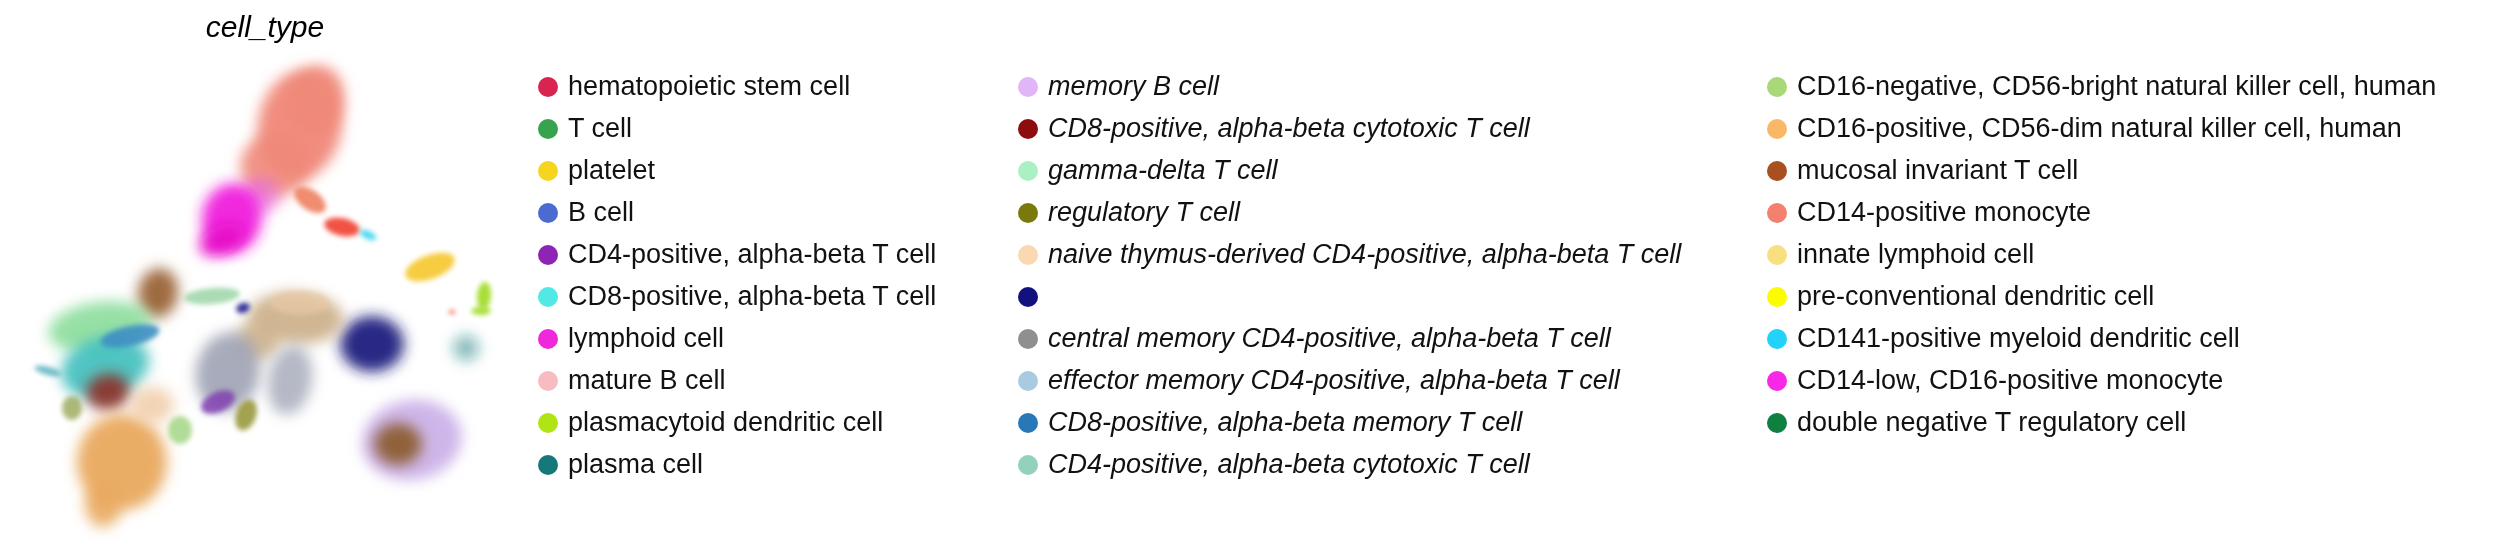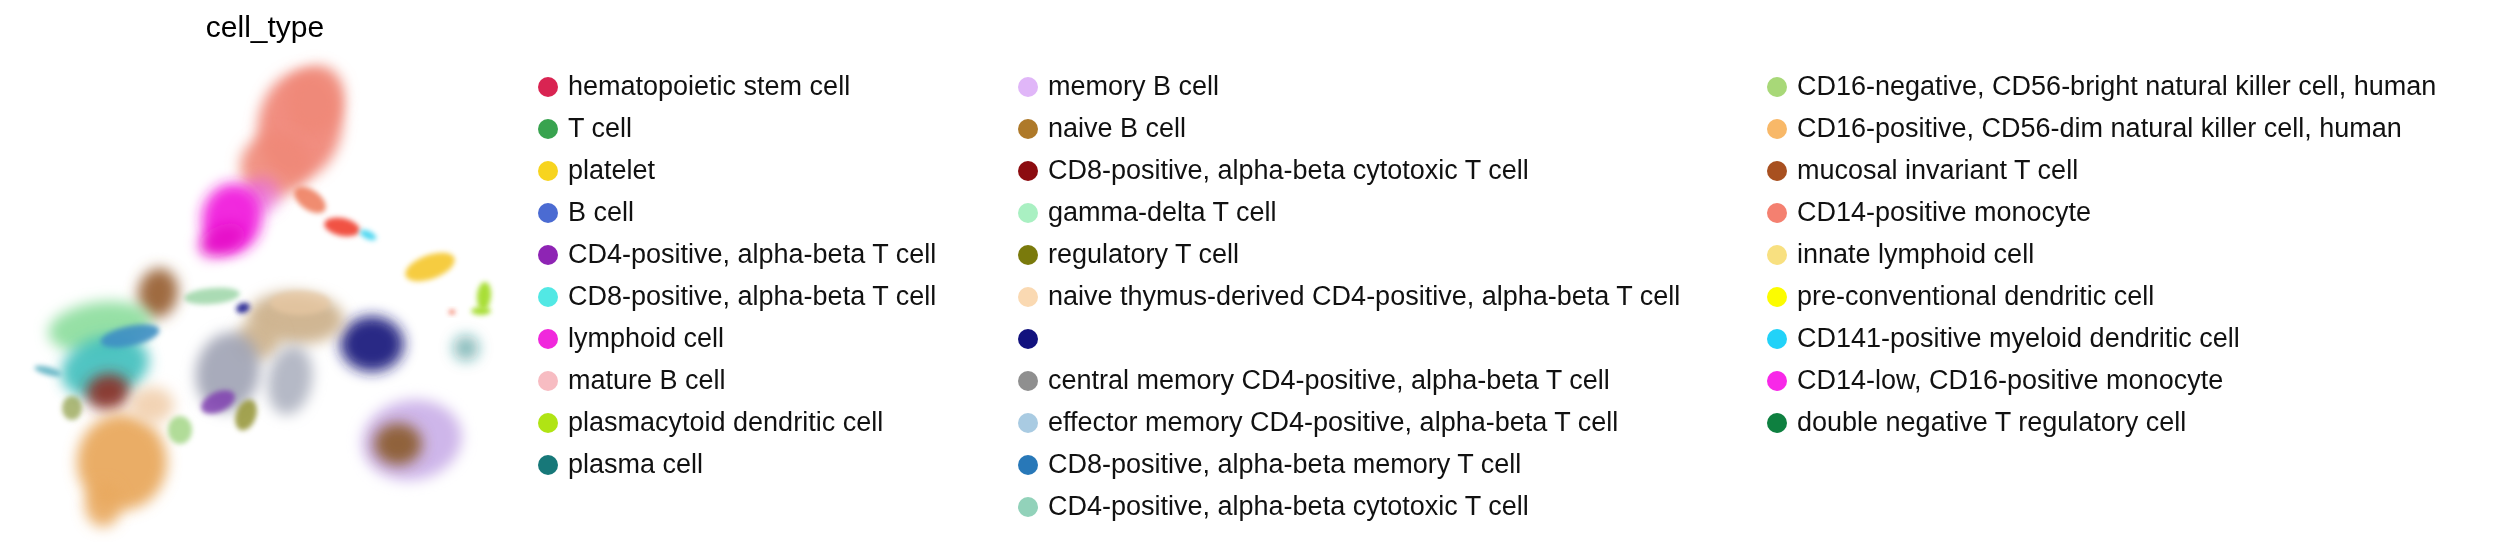--- a/index.html
+++ b/index.html
@@ -8,28 +8,29 @@
     width:2500px;height:554px;
     background:#ffffff;
     font-family:"Liberation Sans", sans-serif;
     overflow:hidden;
   }
   .plot-title{
     position:absolute;left:0;top:10px;width:530px;
     text-align:center;
     font-size:30px;color:#000000;
     letter-spacing:0px;
+    font-style:italic;
   }
   #umap-plot{position:absolute;left:0;top:0;}
   .legend-col{
     position:absolute;top:66px;
     display:flex;flex-direction:column;
   }
   #legend-col-1{left:538px;}
-  #legend-col-2{left:1018px;}
+  #legend-col-2{left:1018px;font-style:italic;}
   #legend-col-3{left:1767px;}
   .legend-item{
     display:flex;align-items:center;
     height:42px;
     white-space:nowrap;
   }
   .legend-dot{
     width:20px;height:20px;border-radius:50%;
     margin-right:10px;flex:0 0 auto;
   }
@@ -136,24 +137,20 @@
           <span class="legend-dot" style="background: rgb(23, 120, 121);"></span>
           <span class="legend-label">plasma cell</span>
         </div>
       </div>
     <div class="legend-col" id="legend-col-2">
         <div class="legend-item">
           <span class="legend-dot" style="background: rgb(224, 182, 248);"></span>
           <span class="legend-label">memory B cell</span>
         </div>
         <div class="legend-item">
-          <span class="legend-dot" style="background: rgb(174, 121, 41);"></span>
-          <span class="legend-label">naive B cell</span>
-        </div>
-        <div class="legend-item">
           <span class="legend-dot" style="background: rgb(140, 12, 16);"></span>
           <span class="legend-label">CD8-positive, alpha-beta cytotoxic T cell</span>
         </div>
         <div class="legend-item">
           <span class="legend-dot" style="background: rgb(169, 240, 194);"></span>
           <span class="legend-label">gamma-delta T cell</span>
         </div>
         <div class="legend-item">
           <span class="legend-dot" style="background: rgb(122, 122, 12);"></span>
           <span class="legend-label">regulatory T cell</span>

